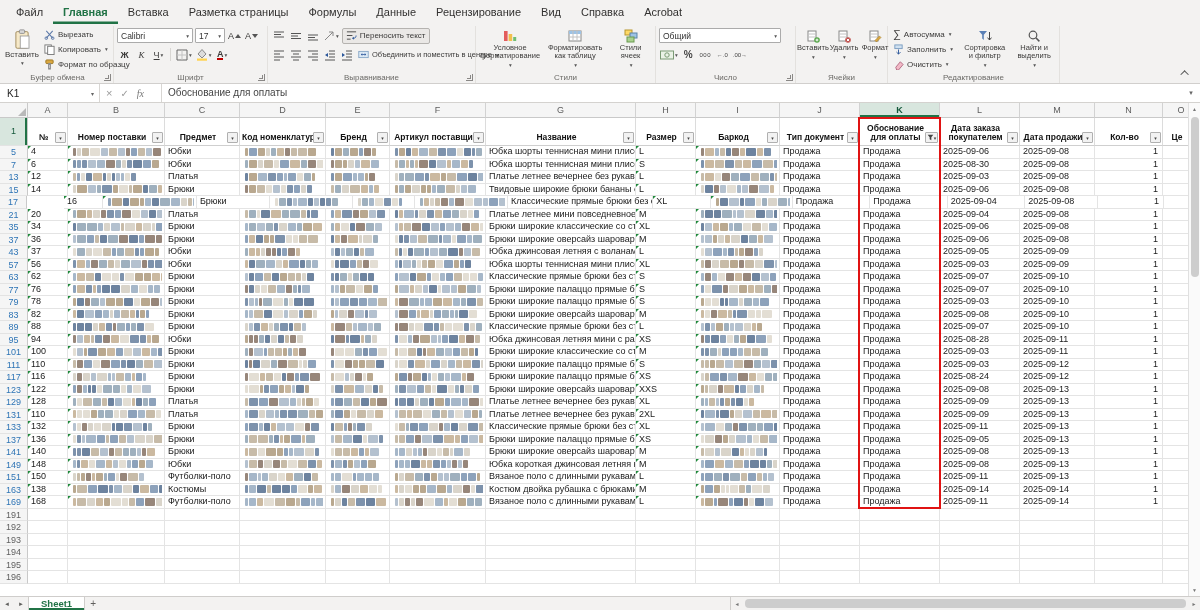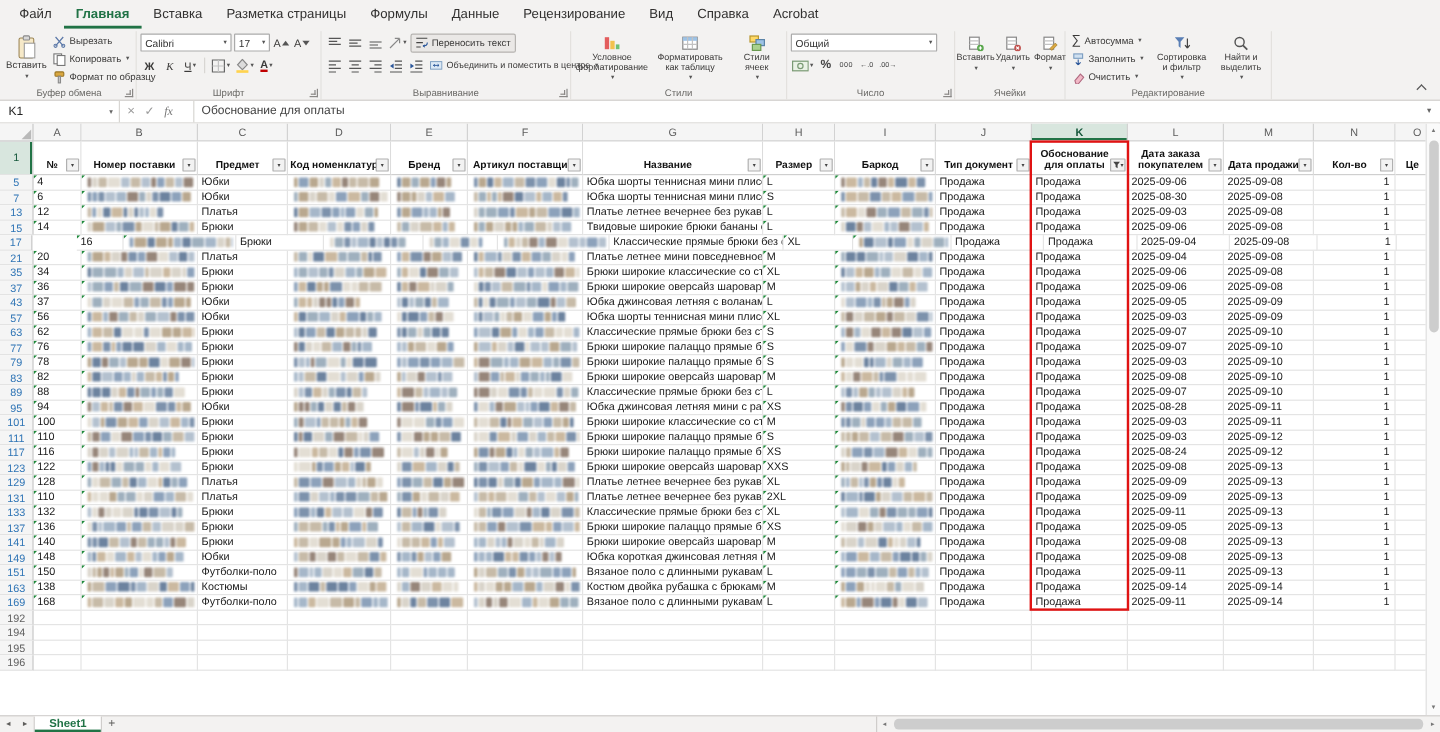--- a/index.html
+++ b/index.html
@@ -3014,21 +3014,57 @@
             <span class="tri"></span>
           </div>
           <div class="cell" style="width: 80px;"><span>Продажа</span></div>
           <div class="cell" style="width: 80px;"><span>Продажа</span></div>
           <div class="cell" style="width: 80px;"><span>2025-09-11</span></div>
           <div class="cell" style="width: 75px;"><span>2025-09-14</span></div>
           <div class="cell tr" style="width: 68px;"><span>1</span></div>
           <div class="cell" style="width: 37px;"></div>
         </div>
         <div class="xlrow">
+          <div class="gutter">191</div>
+          <div class="cell" style="width: 40px;"></div>
+          <div class="cell" style="width: 97px;"></div>
+          <div class="cell" style="width: 75px;"></div>
+          <div class="cell" style="width: 86px;"></div>
+          <div class="cell" style="width: 64px;"></div>
+          <div class="cell" style="width: 96px;"></div>
+          <div class="cell" style="width: 150px;"></div>
+          <div class="cell" style="width: 60px;"></div>
+          <div class="cell" style="width: 84px;"></div>
+          <div class="cell" style="width: 80px;"></div>
+          <div class="cell" style="width: 80px;"></div>
+          <div class="cell" style="width: 80px;"></div>
+          <div class="cell" style="width: 75px;"></div>
+          <div class="cell" style="width: 68px;"></div>
+          <div class="cell" style="width: 37px;"></div>
+        </div>
+        <div class="xlrow">
           <div class="gutter">192</div>
+          <div class="cell" style="width: 40px;"></div>
+          <div class="cell" style="width: 97px;"></div>
+          <div class="cell" style="width: 75px;"></div>
+          <div class="cell" style="width: 86px;"></div>
+          <div class="cell" style="width: 64px;"></div>
+          <div class="cell" style="width: 96px;"></div>
+          <div class="cell" style="width: 150px;"></div>
+          <div class="cell" style="width: 60px;"></div>
+          <div class="cell" style="width: 84px;"></div>
+          <div class="cell" style="width: 80px;"></div>
+          <div class="cell" style="width: 80px;"></div>
+          <div class="cell" style="width: 80px;"></div>
+          <div class="cell" style="width: 75px;"></div>
+          <div class="cell" style="width: 68px;"></div>
+          <div class="cell" style="width: 37px;"></div>
+        </div>
+        <div class="xlrow">
+          <div class="gutter">193</div>
           <div class="cell" style="width: 40px;"></div>
           <div class="cell" style="width: 97px;"></div>
           <div class="cell" style="width: 75px;"></div>
           <div class="cell" style="width: 86px;"></div>
           <div class="cell" style="width: 64px;"></div>
           <div class="cell" style="width: 96px;"></div>
           <div class="cell" style="width: 150px;"></div>
           <div class="cell" style="width: 60px;"></div>
           <div class="cell" style="width: 84px;"></div>
           <div class="cell" style="width: 80px;"></div>

